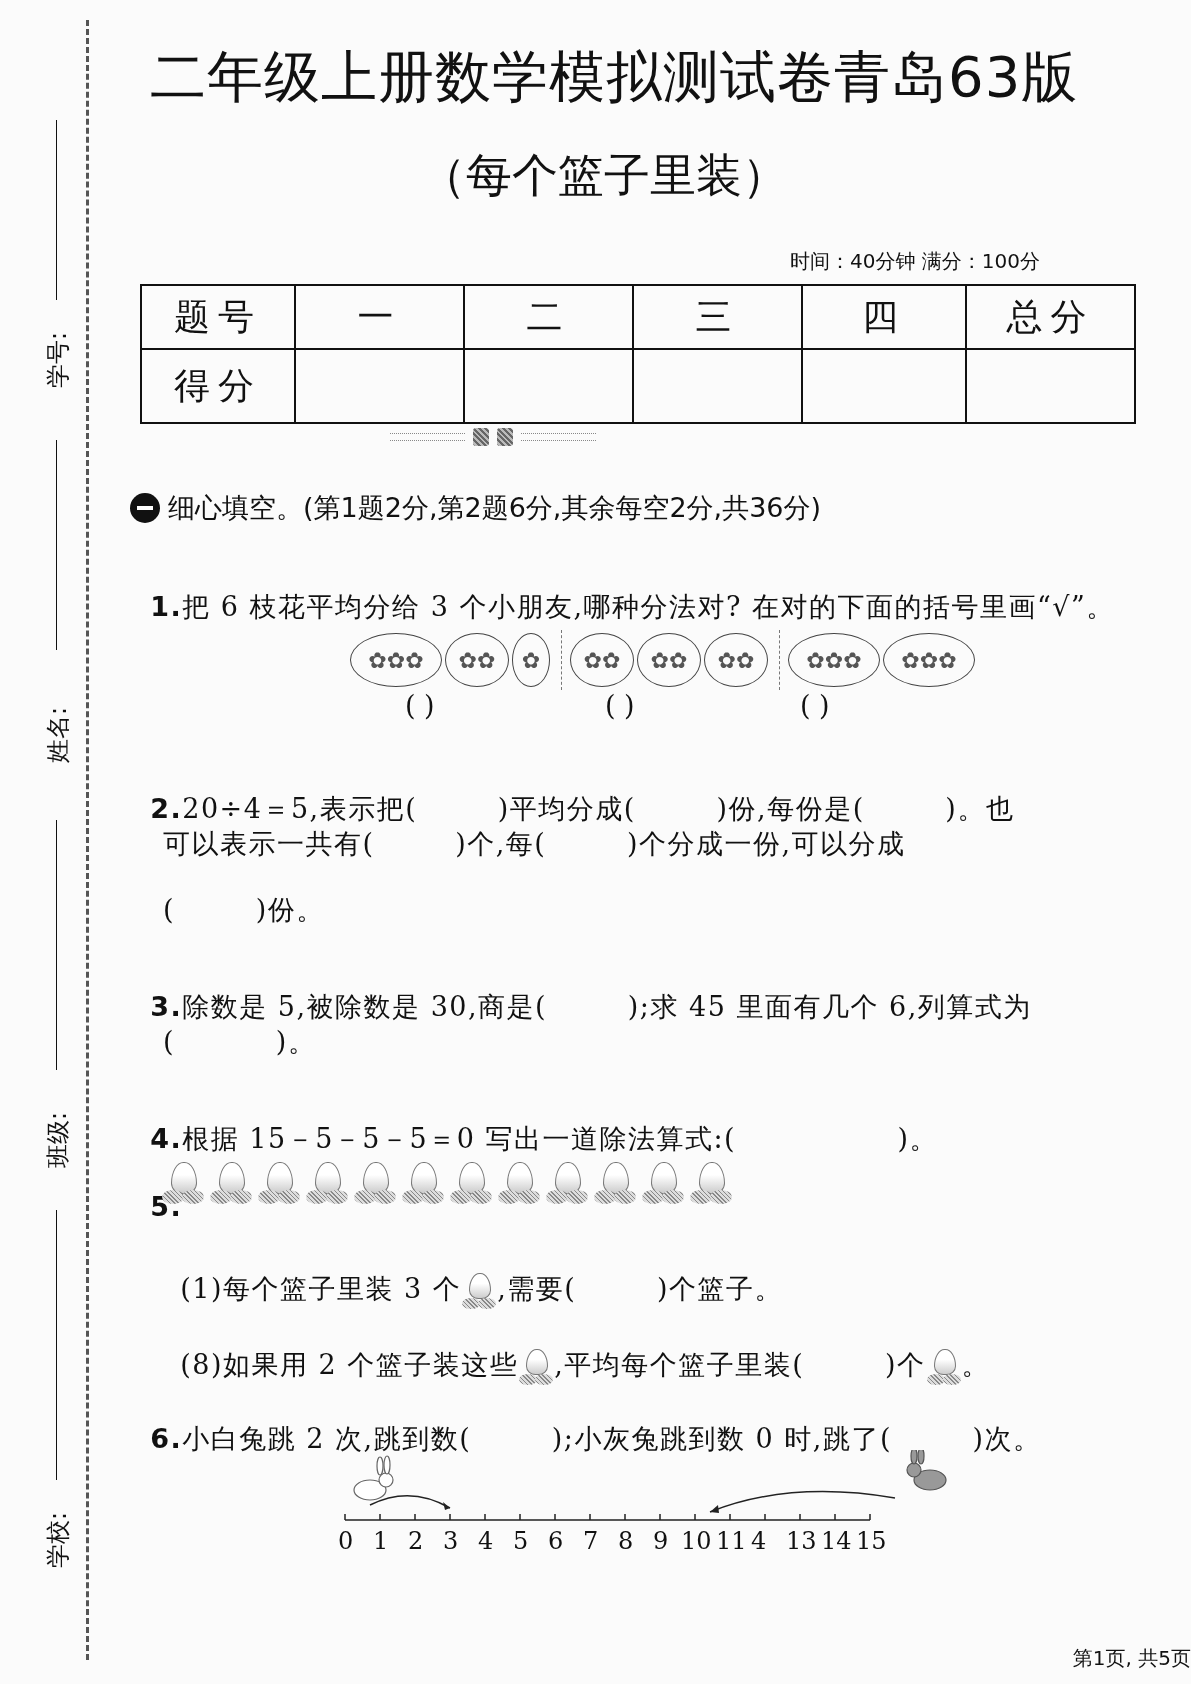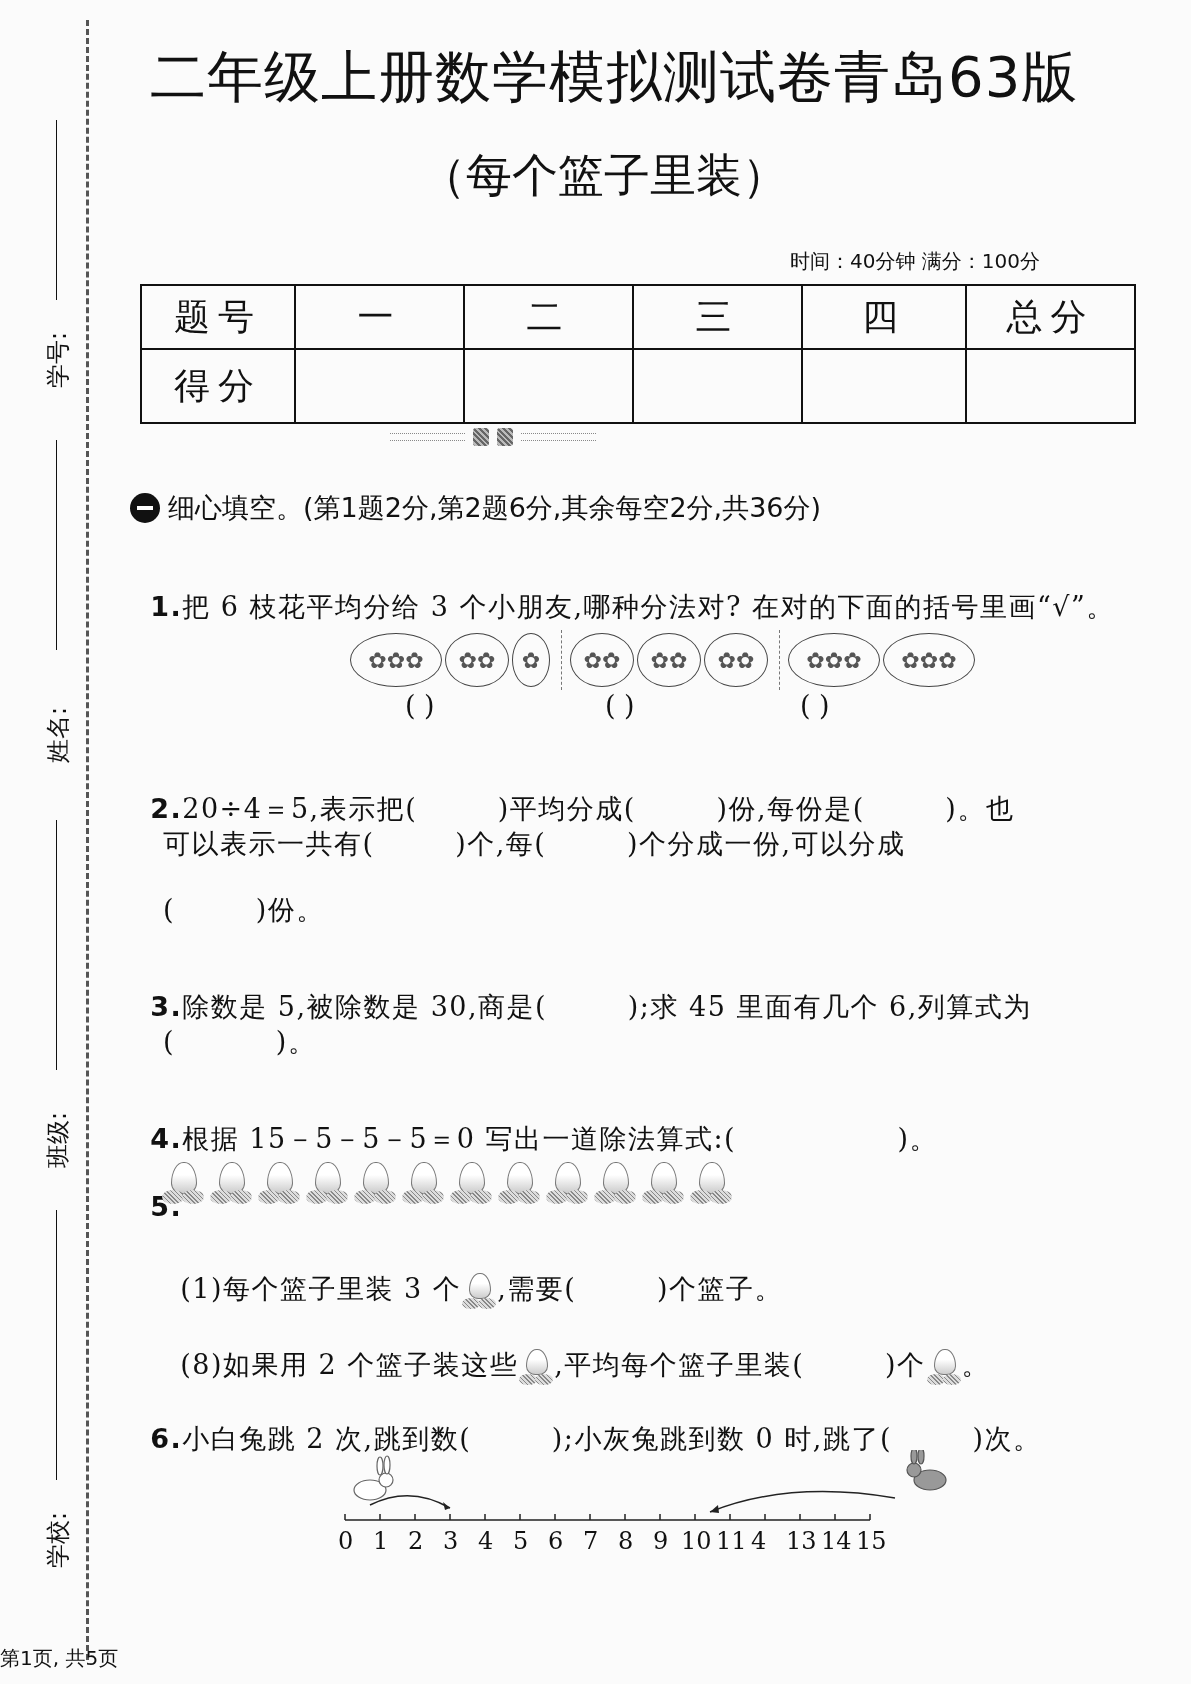--- a/index.html
+++ b/index.html
@@ -34,21 +34,21 @@
   .paren{position:absolute;top:690px;font-size:27px;}
   .peaches{position:absolute;left:160px;top:1160px;display:flex;gap:2px;}
   .peach{width:46px;height:44px;position:relative;}
   .peach .top{position:absolute;left:11px;top:2px;width:24px;height:30px;border:1px solid #777;border-radius:50% 50% 45% 45%/70% 70% 35% 35%;
               background:linear-gradient(#fff 40%,#ccc);}
   .peach .leaf{position:absolute;bottom:0;width:22px;height:14px;border-radius:50%;background:repeating-linear-gradient(45deg,#888 0 1px,#ddd 1px 3px);}
   .ipeach{display:inline-block;width:36px;height:36px;vertical-align:middle;position:relative;}
   .ipeach .top{position:absolute;left:8px;top:0;width:20px;height:24px;border:1px solid #777;border-radius:50% 50% 45% 45%/70% 70% 35% 35%;background:linear-gradient(#fff 40%,#ccc);}
   .ipeach .leaf{position:absolute;bottom:0;width:18px;height:11px;border-radius:50%;background:repeating-linear-gradient(45deg,#888 0 1px,#ddd 1px 3px);}
   .numline{position:absolute;left:350px;top:1450px;width:600px;height:80px;}
-  .footer{position:absolute;left:0;width:1191px;top:1645px;text-align:left;font-size:20px;font-family:"DejaVu Sans","Liberation Sans",sans-serif;}
+  .footer{position:absolute;left:0;width:1191px;top:1645px;text-align:right;font-size:20px;font-family:"DejaVu Sans","Liberation Sans",sans-serif;}
 </style>
 </head>
 <body>
 
 <div class="dash"></div>
 <div class="bline" style="top:120px;height:180px"></div>
 <div class="blabel" style="top:330px">学号:</div>
 <div class="bline" style="top:440px;height:210px"></div>
 <div class="blabel" style="top:705px">姓名:</div>
 <div class="bline" style="top:820px;height:250px"></div>

